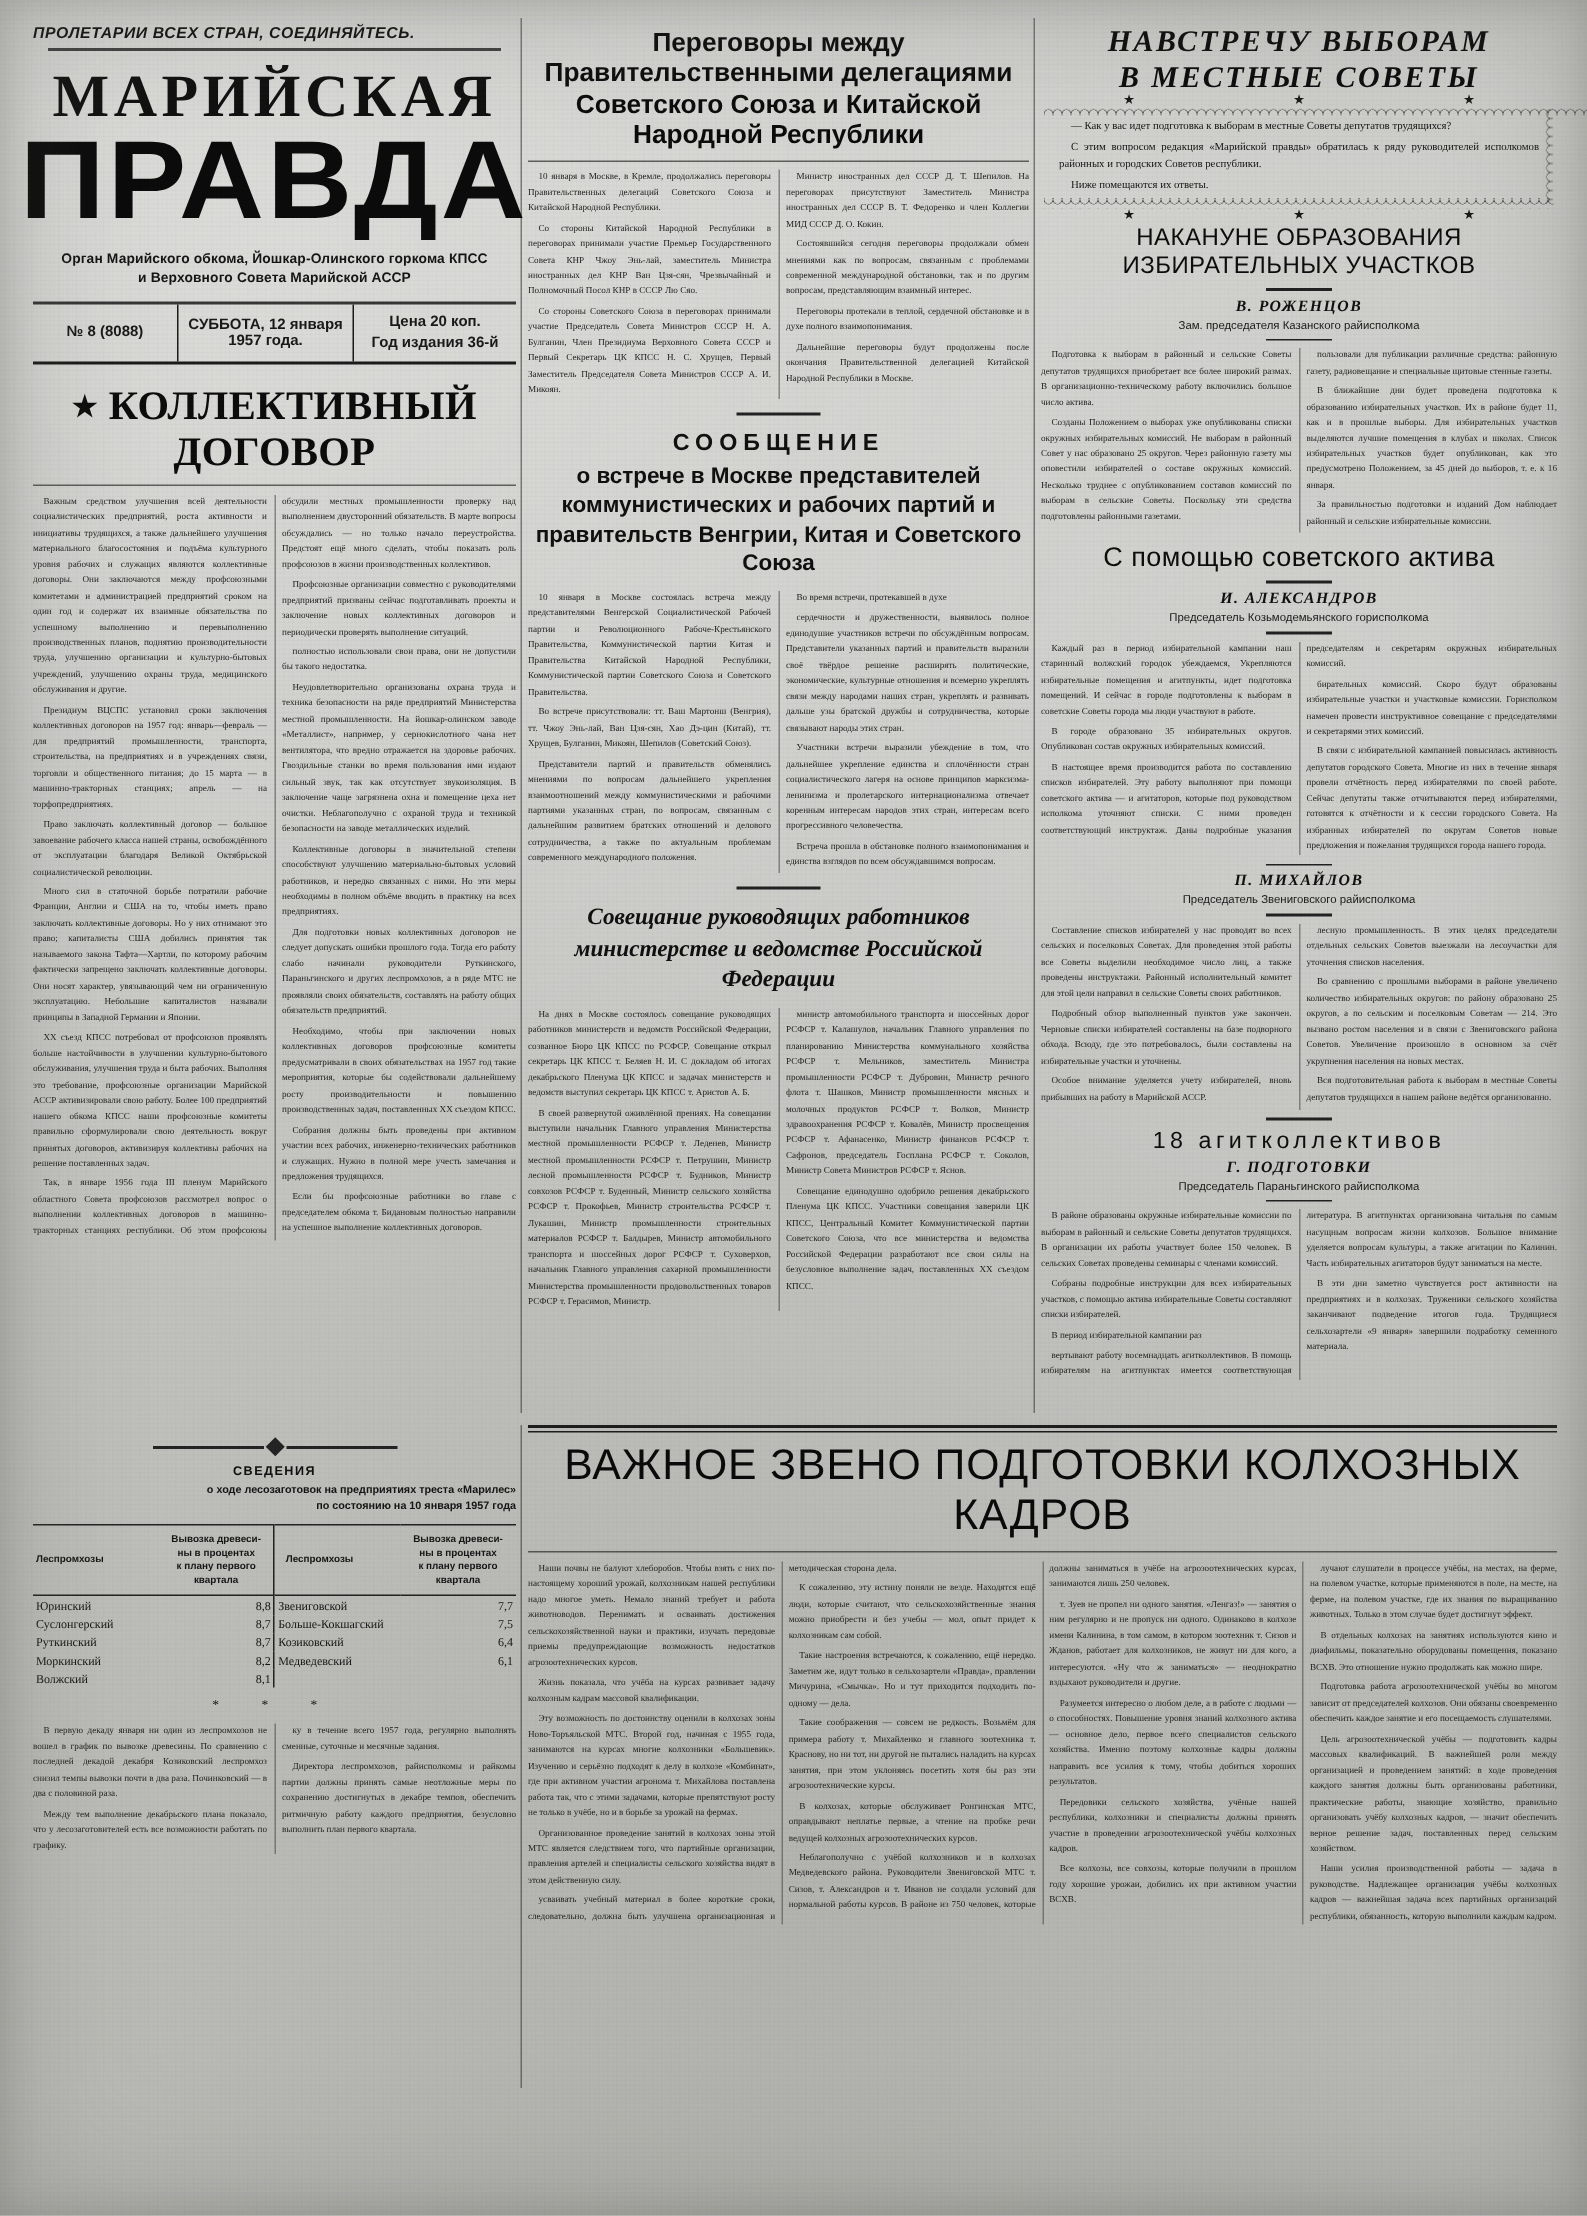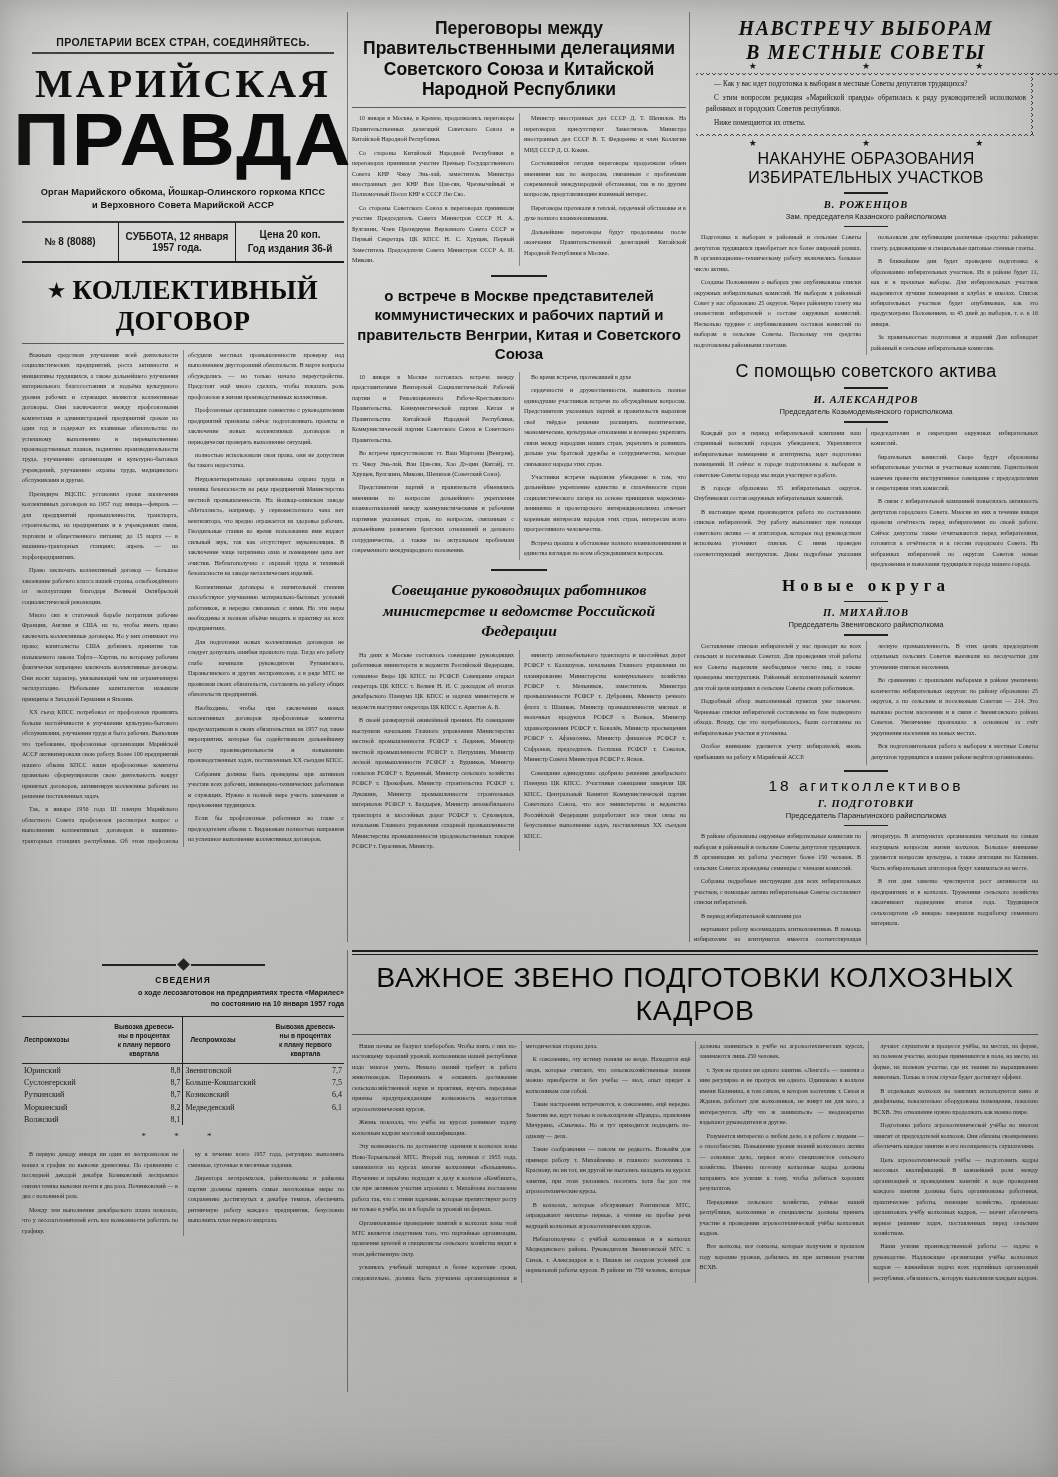--- a/index.html
+++ b/index.html
@@ -40,23 +40,23 @@
   .top{position:absolute;left:0;top:0;width:1016px;height:930px;}
 
   .zoneA{position:absolute;left:0;top:0;width:322px;height:930px;}
   .zoneB{position:absolute;left:330px;top:0;width:334px;height:930px;}
   .zoneC{position:absolute;left:672px;top:0;width:344px;height:930px;}
 
   .rule-v{position:absolute;top:0;bottom:0;width:1px;background:#2b2b2b;opacity:.55;}
 
   
   .slogan{
-    text-align:center;font-family:"Liberation Sans",sans-serif;
-    font-weight:700;font-size:10.5px;letter-spacing:.4px;
-    padding-top:4px;color:#141414;margin-top:20px;
+    text-align:left;font-family:"Liberation Sans",sans-serif;
+    font-weight:700;font-style:italic;font-size:10.5px;letter-spacing:.4px;
+    padding-top:4px;color:#141414;
   }
   .slogan-rule{height:2px;background:#1b1b1b;margin:4px 10px 0 10px;opacity:.8;}
   .title1{
     text-align:center;font-family:"Liberation Serif",serif;font-weight:700;
     font-size:40px;letter-spacing:3px;margin-top:10px;color:#111;
     line-height:1;
   }
   .title2{
     text-align:center;font-family:"Liberation Sans",sans-serif;font-weight:700;
     font-size:74px;letter-spacing:2px;line-height:.92;margin-top:2px;color:#0c0c0c;
@@ -272,20 +272,21 @@
           <p>Министр иностранных дел СССР Д. Т. Шепилов. На переговорах присутствуют Заместитель Министра иностранных дел СССР В. Т. Федоренко и член Коллегии МИД СССР Д. О. Кокин.</p>
           <p>Состоявшийся сегодня переговоры продолжали обмен мнениями как по вопросам, связанным с проблемами современной международной обстановки, так и по другим вопросам, представляющим взаимный интерес.</p>
           <p>Переговоры протекали в теплой, сердечной обстановке и в духе полного взаимопонимания.</p>
           <p>Дальнейшие переговоры будут продолжены после окончания Правительственной делегацией Китайской Народной Республики в Москве.</p>
         </div>
       </div>
 
       <div class="dash"></div>
 
       <div class="hl-b2">
+        <span class="big">СООБЩЕНИЕ</span>
         <span>о встрече в Москве представителей коммунистических и рабочих партий и правительств Венгрии, Китая и Советского Союза</span>
       </div>
 
       <div class="cols2" style="margin-top:4px;">
         <div class="body">
           <p>10 января в Москве состоялась встреча между представителями Венгерской Социалистической Рабочей партии и Революционного Рабоче-Крестьянского Правительства, Коммунистической партии Китая и Правительства Китайской Народной Республики, Коммунистической партии Советского Союза и Советского Правительства.</p>
           <p>Во встрече присутствовали: тт. Ваш Мартонш (Венгрия), тт. Чжоу Энь-лай, Ван Цзя-сян, Хао Дэ-цин (Китай), тт. Хрущев, Булганин, Микоян, Шепилов (Советский Союз).</p>
           <p>Представители партий и правительств обменялись мнениями по вопросам дальнейшего укрепления взаимоотношений между коммунистическими и рабочими партиями указанных стран, по вопросам, связанным с дальнейшим развитием братских отношений и делового сотрудничества, а также по актуальным проблемам современного международного положения.</p>
           <p>Во время встречи, протекавшей в духе</p>
           <p>сердечности и дружественности, выявилось полное единодушие участников встречи по обсуждённым вопросам. Представители указанных партий и правительств выразили своё твёрдое решение расширять политические, экономические, культурные отношения и всемерно укреплять связи между народами наших стран, укреплять и развивать дальше узы братской дружбы и сотрудничества, которые связывают народы этих стран.</p>
@@ -367,21 +368,20 @@
             <p>Каждый раз в период избирательной кампании наш старинный волжский городок убеждаемся, Укрепляются избирательные помещения и агитпункты, идет подготовка помещений. И сейчас в городе подготовлены к выборам в советские Советы города мы люди участвуют в работе.</p>
             <p>В городе образовано 35 избирательных округов. Опубликован состав окружных избирательных комиссий.</p>
             <p>В настоящее время производится работа по составлению списков избирателей. Эту работу выполняют при помощи советского актива — и агитаторов, которые под руководством исполкома уточняют списки. С ними проведен соответствующий инструктаж. Даны подробные указания председателям и секретарям окружных избирательных комиссий.</p>
             <p>бирательных комиссий. Скоро будут образованы избирательные участки и участковые комиссии. Горисполком намечен провести инструктивное совещание с председателями и секретарями этих комиссий.</p>
             <p>В связи с избирательной кампанией повысилась активность депутатов городского Совета. Многие из них в течение января провели отчётность перед избирателями по своей работе. Сейчас депутаты также отчитываются перед избирателями, готовятся к отчётности и к сессии городского Совета. На избранных избирателей по округам Советов новые предложения и пожелания трудящихся города нашего города.</p>
           </div>
         </div>
       </div>
 
       <div style="margin-top:6px;">
-        <div class="hl-c-spaced">Новые округа</div>
         <div class="minidash"></div>
         <div class="byline">П. МИХАЙЛОВ</div>
         <div class="byrole">Председатель Звениговского райисполкома</div>
         <div class="minidash"></div>
         <div class="cols2">
           <div class="body">
             <p>Составление списков избирателей у нас проводят во всех сельских и поселковых Советах. Для проведения этой работы все Советы выделили необходимое число лиц, а также проведены инструктажи. Районный исполнительный комитет для этой цели направил в сельские Советы своих работников.</p>
             <p>Подробный обзор выполненный пунктов уже закончен. Черновые списки избирателей составлены на базе подворного обхода. Всюду, где это потребовалось, были составлены на избирательные участки и уточнены.</p>
             <p>Особое внимание уделяется учету избирателей, вновь прибывших на работу в Марийской АССР.</p>
             <p>лесную промышленность. В этих целях председатели отдельных сельских Советов выезжали на лесоучастки для уточнения списков населения.</p>

